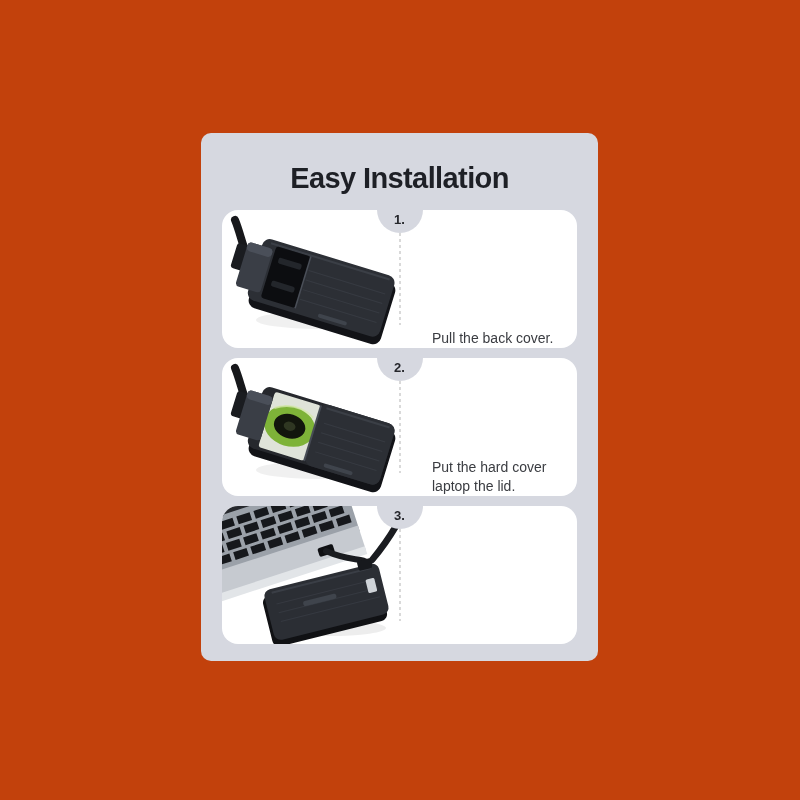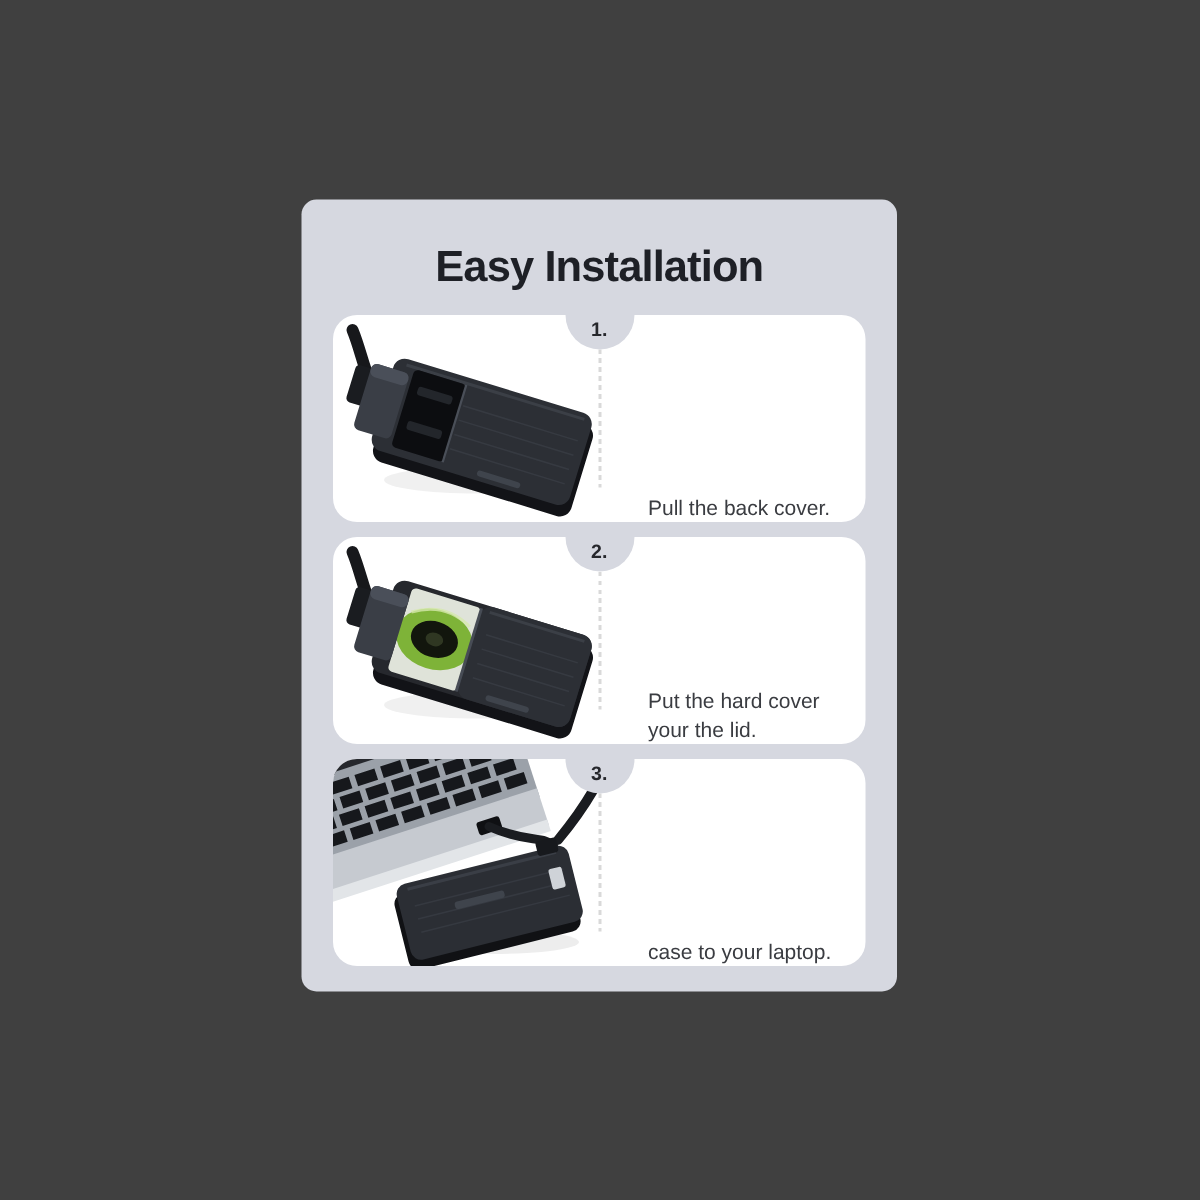--- a/index.html
+++ b/index.html
@@ -1,20 +1,20 @@
 <!DOCTYPE html>
 <html><head>
 <meta charset="utf-8">
 <style>
   html,body{margin:0;padding:0;}
   body{
     width:800px;height:800px;background:#ffffff;overflow:hidden;
     font-family:"Liberation Sans","DejaVu Sans",sans-serif;
   }
-  .stage{position:relative;width:800px;height:800px;background:#404040;}
+  .stage{position:relative;width:800px;height:800px;background:#c2410c;}
   .panel{
     position:absolute;left:201px;top:133px;width:397px;height:528px;
     background:#d6d8e0;border-radius:10px;box-sizing:border-box;
     padding-top:27px;
   }
   .panel-title{
     margin:0;text-align:center;
     font-size:29px;line-height:36px;font-weight:700;
     letter-spacing:-0.6px;color:#1e2026;
   }
@@ -134,21 +134,21 @@
                 <rect x="-80" y="-24" width="26" height="46" rx="4" fill="#3a3e46"></rect>
                 <rect x="-80" y="-24" width="26" height="9" rx="4" fill="#4a4f59"></rect>
 
                 <rect x="14" y="24" width="30" height="4" rx="2" fill="#3f444c"></rect>
               </g>
             </svg>
           </div>
           <div class="divider"></div>
           <div class="caption">
             <span class="line">Put the hard cover</span>
-            <span class="line">your the lid.</span>
+            <span class="line">laptop the lid.</span>
           </div>
         </div>
       </article>
 
       <article class="card">
         <div class="notch">
           <span>3.</span>
         </div>
         <div class="card-body">
           <div class="figure">
@@ -182,20 +182,19 @@
                   <line x1="-48" y1="6" x2="54" y2="6"></line>
                 </g>
                 <rect x="-22" y="-8" width="34" height="5" rx="2" fill="#3f444c"></rect>
                 <rect x="44" y="-14" width="9" height="14" rx="1.5" fill="#cfd3d8"></rect>
                 <rect x="40" y="-34" width="14" height="10" rx="2" fill="#17191d"></rect>
               </g>
             </svg>
           </div>
           <div class="divider"></div>
           <div class="caption">
-            <span class="line">case to your laptop.</span>
           </div>
         </div>
       </article>
 
     </div>
   </section>
 </div>
 
 </body></html>

